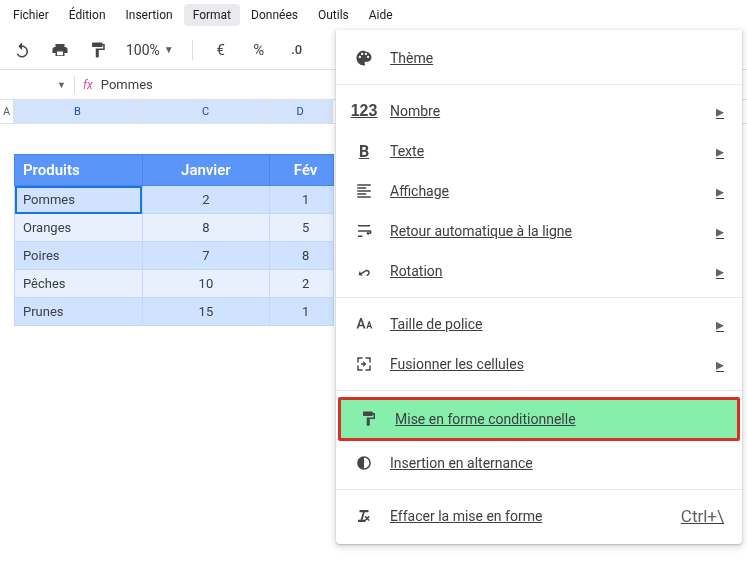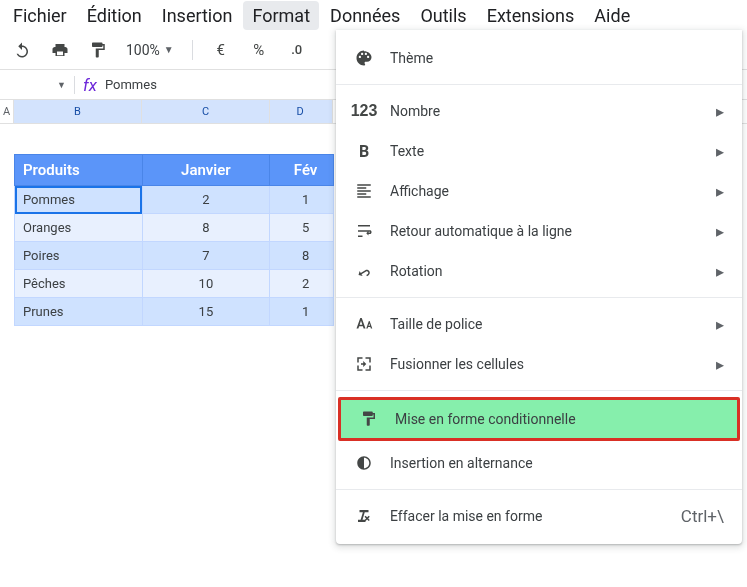--- a/index.html
+++ b/index.html
@@ -19,21 +19,21 @@
     align-items: center;
     height: 30px;
     padding: 0 4px;
     gap: 2px;
   }
   .menubar .menu-item {
     padding: 4px 9px;
     border-radius: 4px;
     cursor: pointer;
     color: #202124;
-    font-size: 18px;
+    font-size: 12px;
   }
   .menubar .menu-item.active {
     background: #e8eaed;
   }
   
   .toolbar {
     display: flex;
     align-items: center;
     height: 40px;
     padding: 0 8px;
@@ -76,22 +76,22 @@
   }
   .fxbar .namebox {
     width: 58px;
     display:flex;
     align-items:center;
     justify-content:flex-end;
     gap:4px;
   }
   .fxbar .fx {
     font-style: italic;
-    color: #6d28d9;
-    font-size: 17px;
+    color: #ec4899;
+    font-size: 12px;
   }
   .fxbar .fxval {
     color: #3c4043;
   }
   
   .colheads {
     display: flex;
     height: 24px;
     border-bottom: 1px solid #e0e0e0;
     font-size: 11px;
@@ -159,20 +159,21 @@
   .dropdown {
     position: absolute;
     left: 336px;
     top: 30px;
     width: 406px;
     background: #fff;
     box-shadow: 0 2px 6px 2px rgba(60,64,67,.15), 0 1px 2px rgba(60,64,67,.3);
     border-radius: 0 0 4px 4px;
     padding: 8px 0;
     z-index: 10;
+    text-decoration: underline;
   }
   .dd-item {
     display: flex;
     align-items: center;
     height: 40px;
     padding: 0 18px;
     gap: 16px;
     cursor: pointer;
     color: #3c4043;
     font-size: 14px;
@@ -212,21 +213,20 @@
 </head>
 <body>
 
 <div class="menubar">
   <div class="menu-item">Fichier</div>
   <div class="menu-item">Édition</div>
   <div class="menu-item">Insertion</div>
   <div class="menu-item active">Format</div>
   <div class="menu-item">Données</div>
   <div class="menu-item">Outils</div>
-  <div class="menu-item">Extensions</div>
   <div class="menu-item">Aide</div>
 </div>
 
 <div class="toolbar">
   <div class="tb-btn">
     <svg width="18" height="18" viewBox="0 0 24 24">
         <path fill="#444746" d="M12 5V2L7 7l5 5V8c3.3 0 6 2.7 6 6s-2.7 6-6 6c-2.2 0-4-1.2-5.1-3H4.8c1.2 3 4 5 7.2 5 4.4 0 8-3.6 8-8s-3.6-8-8-8z"></path>
       </svg>
   </div>
   <div class="tb-btn">

